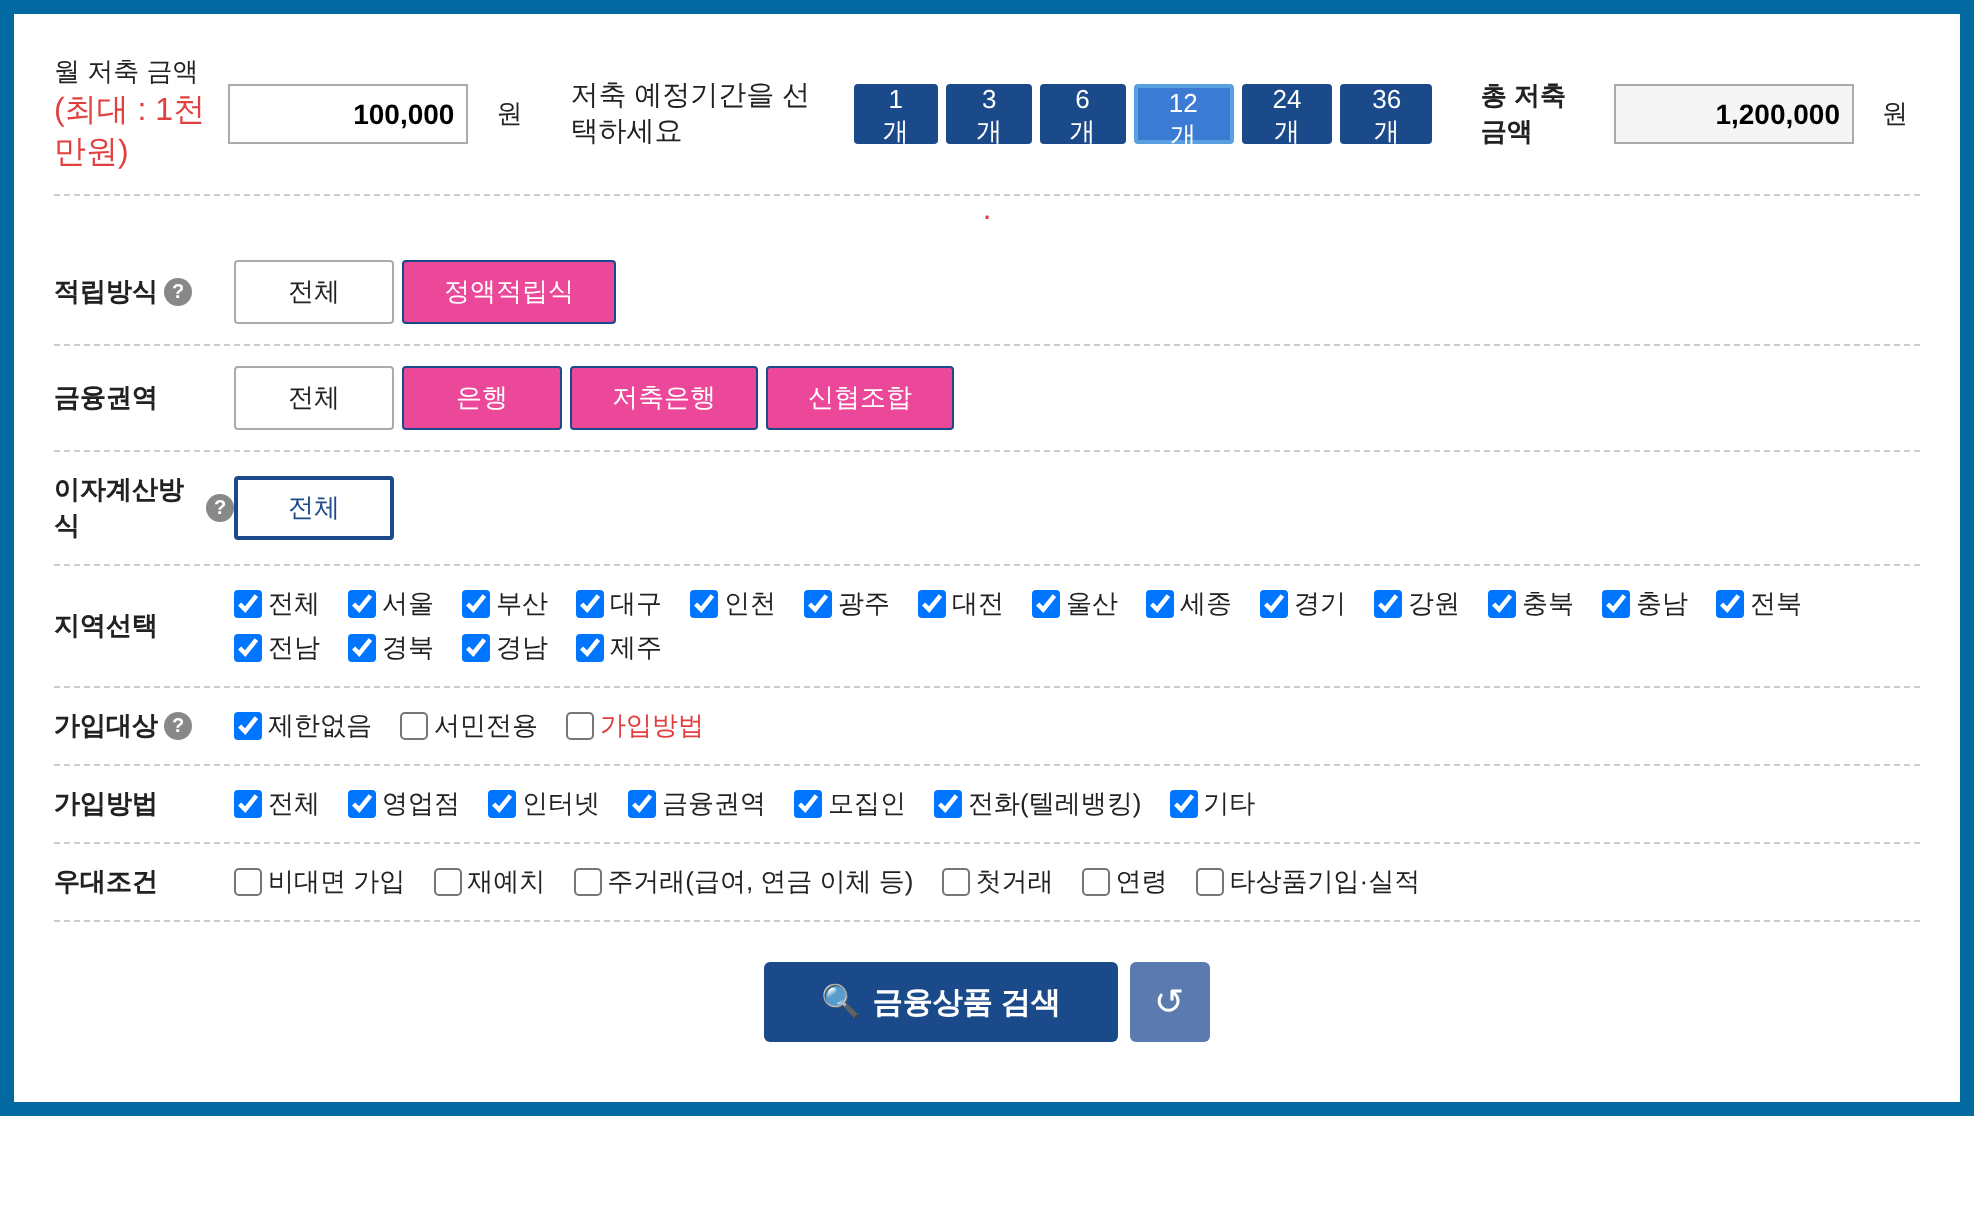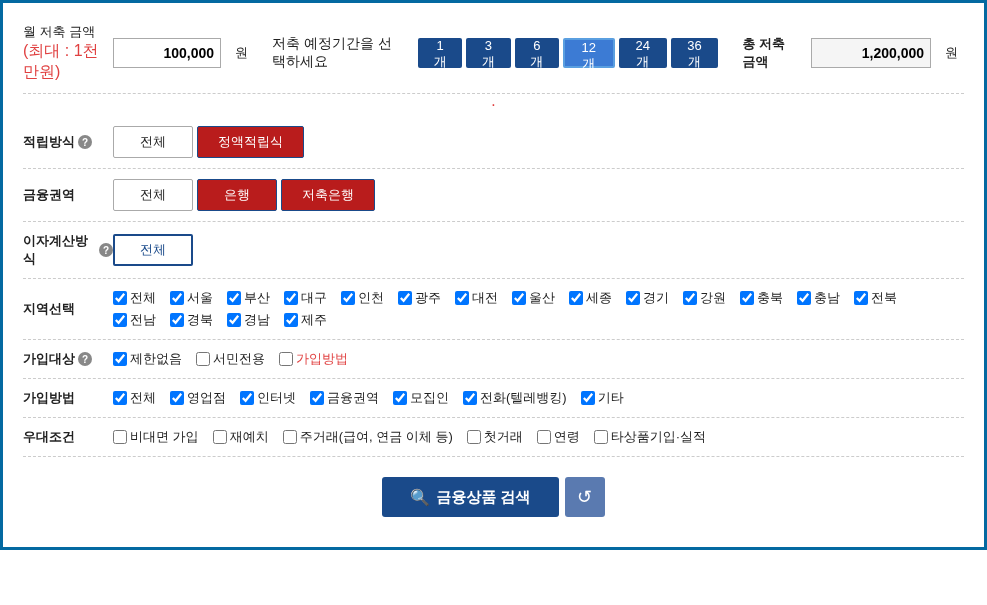--- a/index.html
+++ b/index.html
@@ -5,21 +5,21 @@
     * { box-sizing: border-box; margin: 0; padding: 0; }
     body {
       font-family: 'Malgun Gothic', '맑은 고딕', sans-serif;
       font-size: 13px;
       background: #fff;
       color: #222;
     }
     .container {
       width: 987px;
       padding: 10px 20px 20px 20px;
-      border: 3px solid #0369a1;
+      border: 7px solid #0369a1;
     }
     .row {
       display: flex;
       align-items: center;
       padding: 10px 0;
       border-bottom: 1px dashed #ccc;
     }
     .row:last-child { border-bottom: none; }
     .label {
       width: 90px;
@@ -51,21 +51,21 @@
       padding: 10px 0;
       border-bottom: 1px dashed #ccc;
       gap: 8px;
     }
     .top-sublabel {
       font-size: 16px;
       color: #e04040;
       display: block;
     }
     .amount-input {
-      width: 108px;
+      width: 120px;
       height: 30px;
       border: 1px solid #aaa;
       text-align: right;
       padding-right: 6px;
       font-size: 14px;
       font-weight: bold;
     }
     .unit-label {
       font-size: 13px;
       margin: 0 6px;
@@ -106,21 +106,21 @@
       padding-right: 6px;
       font-size: 14px;
       font-weight: bold;
       background: #f5f5f5;
     }
     
     .option-btn {
       height: 32px;
       padding: 0 20px;
       border: 1px solid #1a4a8a;
-      background: #b91c1c;
+      background: #ec4899;
       color: #fff;
       font-size: 13px;
       cursor: pointer;
       border-radius: 2px;
       min-width: 80px;
     }
     .option-btn.selected, .option-btn.white-selected {
       background: #fff;
       color: #1a4a8a;
       border: 2px solid #1a4a8a;
@@ -247,20 +247,21 @@
   </div>
 
   <div class="row">
     <div class="label">
       <span>금융권역</span>
     </div>
     <div class="options-group">
       <button class="option-btn white-selected">전체</button>
       <button class="option-btn">은행</button>
       <button class="option-btn">저축은행</button>
+      <button class="option-btn">신협조합</button>
     </div>
   </div>
 
   <div class="row">
     <div class="label">
       <span>이자계산방식</span>
       <span class="help-icon">?</span>
     </div>
     <div class="options-group">
       <button class="option-btn selected">전체</button>

